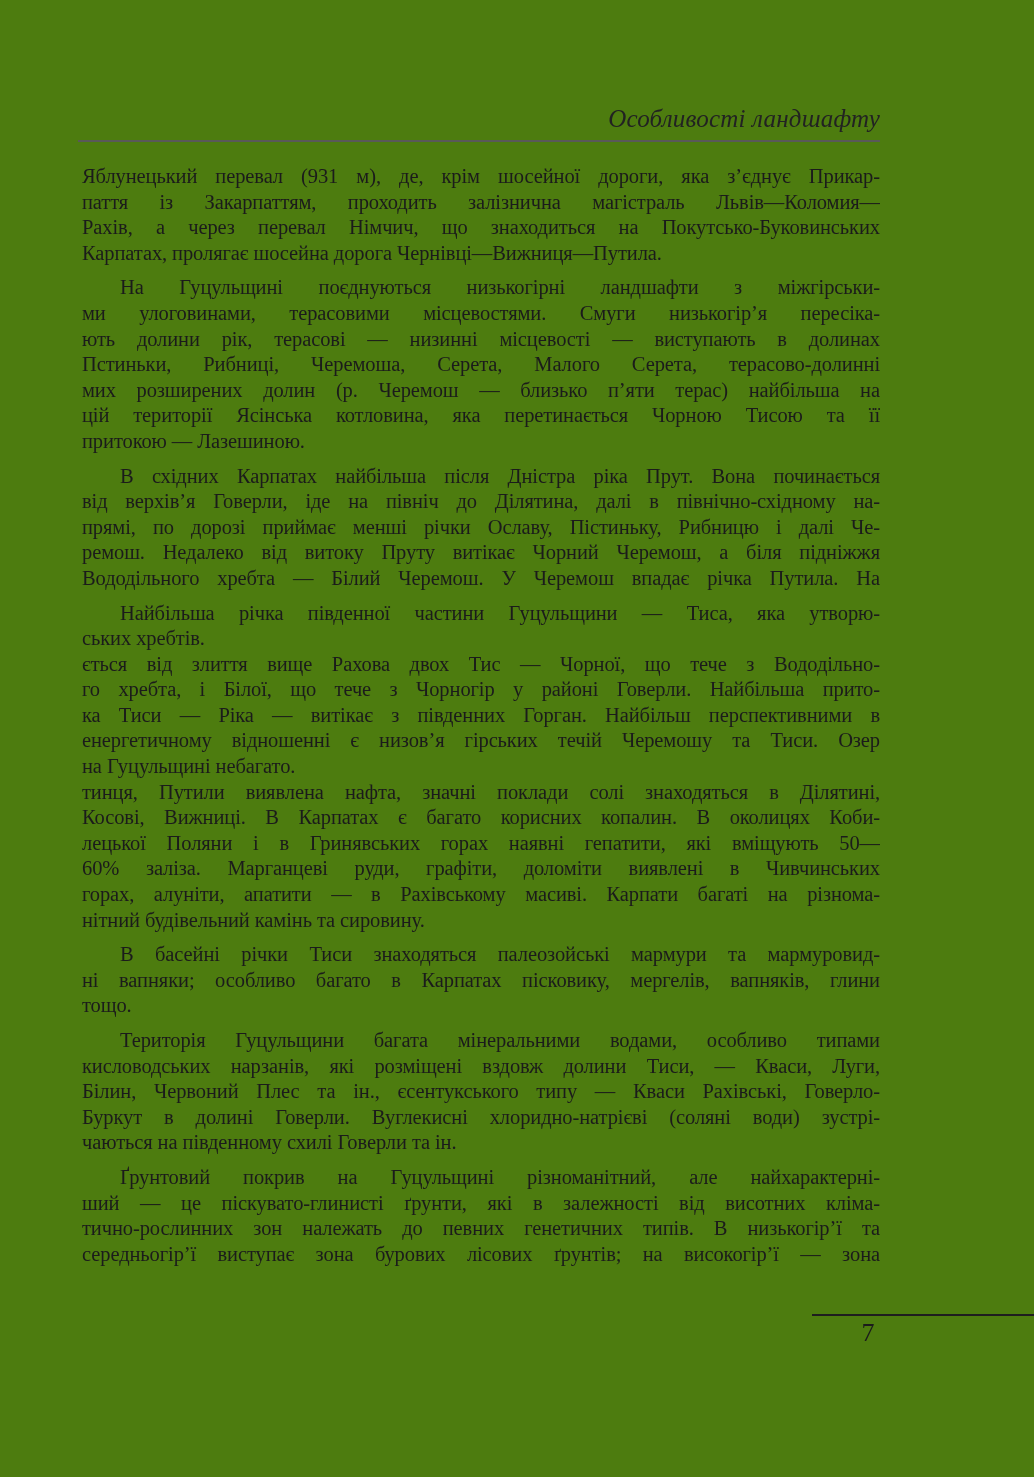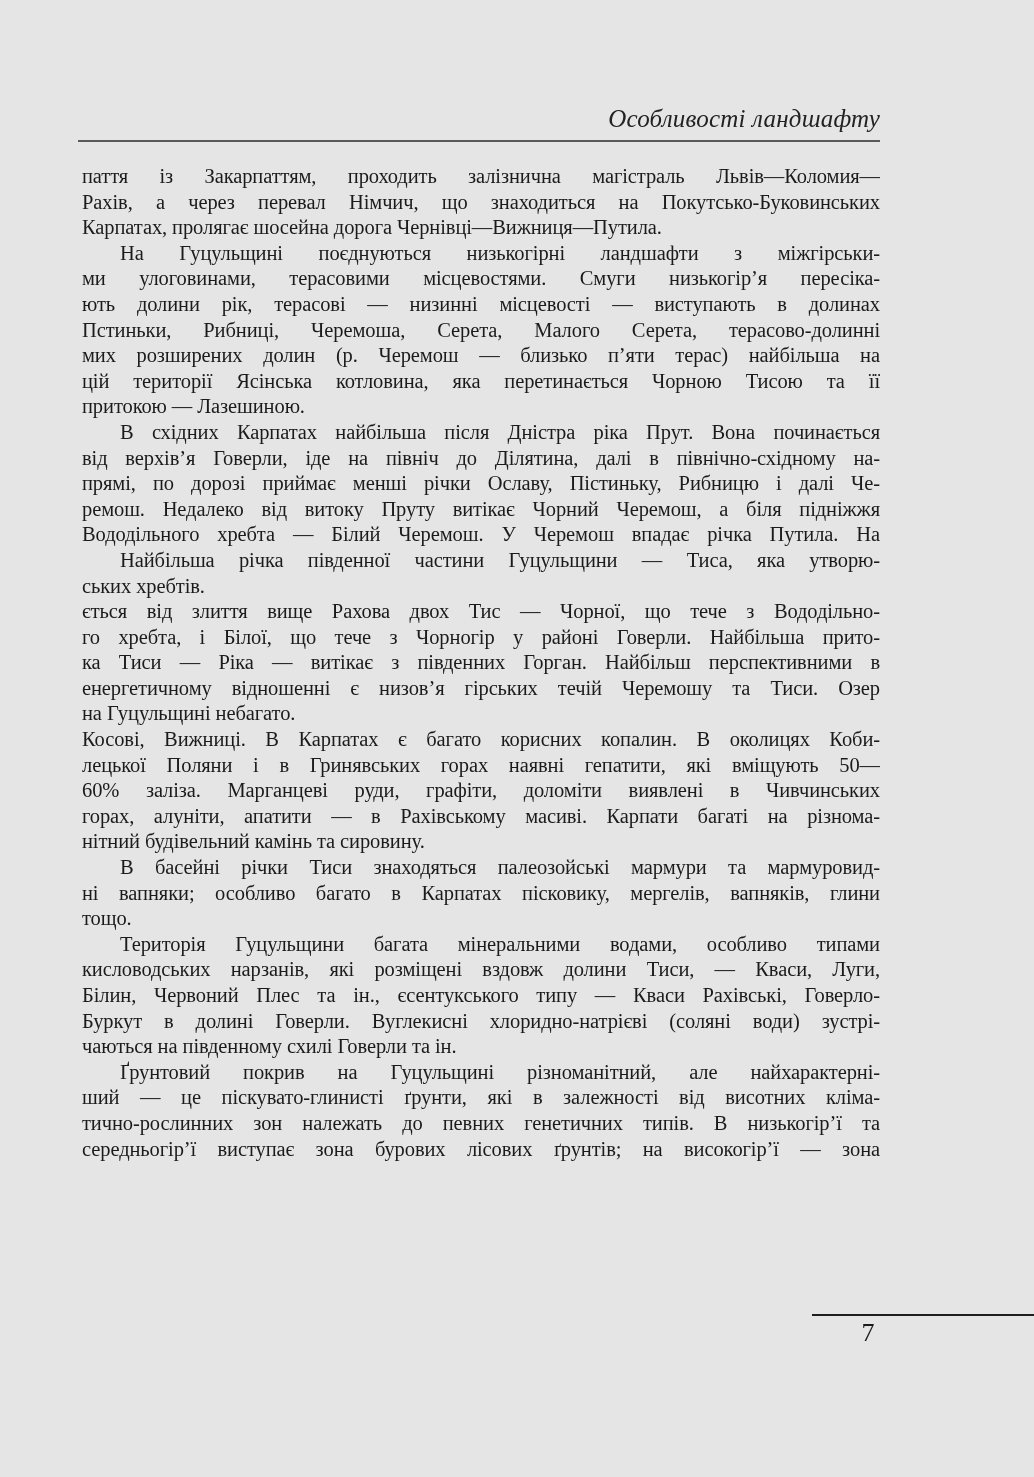--- a/index.html
+++ b/index.html
@@ -4,21 +4,21 @@
 <style>
   html, body {
     margin: 0;
     padding: 0;
     background: #ffffff;
   }
   .page {
     position: relative;
     width: 1034px;
     height: 1477px;
-    background: #e5e5e5;
+    background: #4d7c0f;
     color: #1b1b1b;
     font-family: "Liberation Serif", "DejaVu Serif", serif;
     overflow: hidden;
   }
   .running-head {
     position: absolute;
     top: 104px;
     left: 82px;
     width: 798px;
     text-align: right;
@@ -53,20 +53,21 @@
     text-align-last: justify;
     text-justify: inter-word;
     letter-spacing: -0.1px;
     white-space: normal;
   }
   .line.last {
     text-align-last: left;
   }
   .line.indent {
     text-indent: 38px;
+    margin-top: 9px;
   }
   .foot-rule {
     position: absolute;
     top: 1314px;
     left: 812px;
     width: 222px;
     height: 0;
     border: none;
     border-top: 2px solid #1e1e1e;
     margin: 0;
@@ -85,20 +86,21 @@
 </head>
 <body>
 
 <div class="page">
 
   <div class="running-head">Особливості ландшафту</div>
 
   <hr class="head-rule">
 
   <main class="body-text">
+      <div class="line">Яблунецький перевал (931 м), де, крім шосейної дороги, яка з’єднує Прикар-</div>
       <div class="line">паття із Закарпаттям, проходить залізнична магістраль Львів—Коломия—</div>
       <div class="line">Рахів, а через перевал Німчич, що знаходиться на Покутсько-Буковинських</div>
       <div class="line last">Карпатах, пролягає шосейна дорога Чернівці—Вижниця—Путила.</div>
       <div class="line indent">На Гуцульщині поєднуються низькогірні ландшафти з міжгірськи-</div>
       <div class="line">ми улоговинами, терасовими місцевостями. Смуги низькогір’я пересіка-</div>
       <div class="line">ють долини рік, терасові — низинні місцевості — виступають в долинах</div>
       <div class="line">Пстиньки, Рибниці, Черемоша, Серета, Малого Серета, терасово-долинні</div>
       <div class="line">мих розширених долин (р. Черемош — близько п’яти терас) найбільша на</div>
       <div class="line">цій території Ясінська котловина, яка перетинається Чорною Тисою та її</div>
       <div class="line last">притокою — Лазешиною.</div>
@@ -107,20 +109,21 @@
       <div class="line">прямі, по дорозі приймає менші річки Ославу, Пістиньку, Рибницю і далі Че-</div>
       <div class="line">ремош. Недалеко від витоку Пруту витікає Чорний Черемош, а біля підніжжя</div>
       <div class="line">Вододільного хребта — Білий Черемош. У Черемош впадає річка Путила. На</div>
       <div class="line indent">Найбільша річка південної частини Гуцульщини — Тиса, яка утворю-</div>
       <div class="line last">ських хребтів.</div>
       <div class="line">ється від злиття вище Рахова двох Тис — Чорної, що тече з Вододільно-</div>
       <div class="line">го хребта, і Білої, що тече з Чорногір у районі Говерли. Найбільша прито-</div>
       <div class="line">ка Тиси — Ріка — витікає з південних Горган. Найбільш перспективними в</div>
       <div class="line">енергетичному відношенні є низов’я гірських течій Черемошу та Тиси. Озер</div>
       <div class="line last">на Гуцульщині небагато.</div>
+      <div class="line">тинця, Путили виявлена нафта, значні поклади солі знаходяться в Ділятині,</div>
       <div class="line">Косові, Вижниці. В Карпатах є багато корисних копалин. В околицях Коби-</div>
       <div class="line">лецької Поляни і в Гринявських горах наявні гепатити, які вміщують 50—</div>
       <div class="line">60% заліза. Марганцеві руди, графіти, доломіти виявлені в Чивчинських</div>
       <div class="line">горах, алуніти, апатити — в Рахівському масиві. Карпати багаті на різнома-</div>
       <div class="line last">нітний будівельний камінь та сировину.</div>
       <div class="line indent">В басейні річки Тиси знаходяться палеозойські мармури та мармуровид-</div>
       <div class="line">ні вапняки; особливо багато в Карпатах пісковику, мергелів, вапняків, глини</div>
       <div class="line last">тощо.</div>
       <div class="line indent">Територія Гуцульщини багата мінеральними водами, особливо типами</div>
       <div class="line">кисловодських нарзанів, які розміщені вздовж долини Тиси, — Кваси, Луги,</div>

